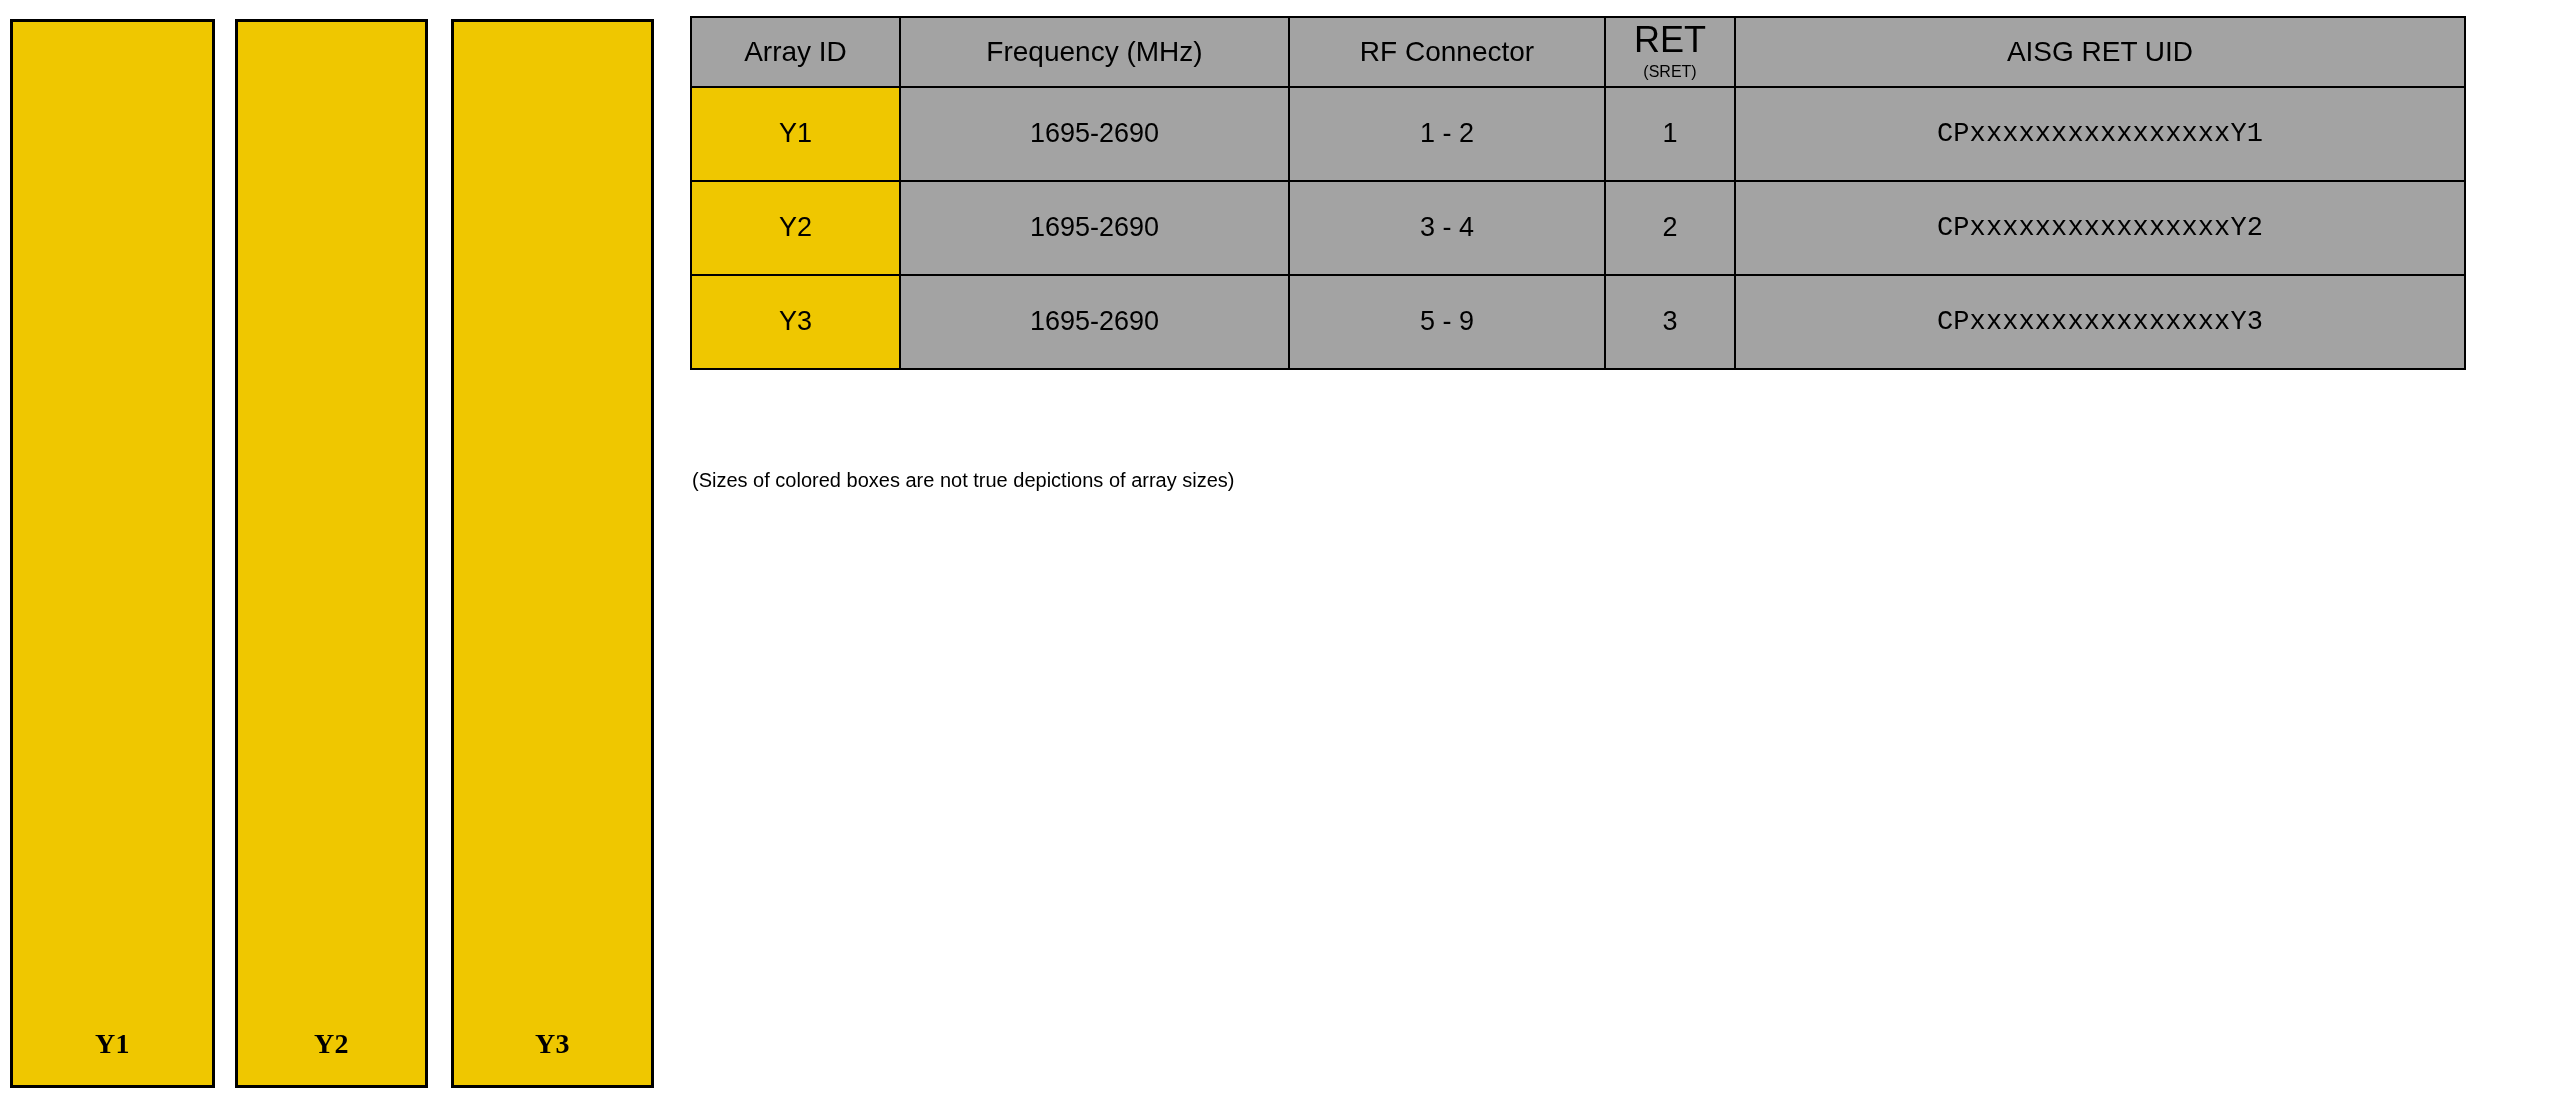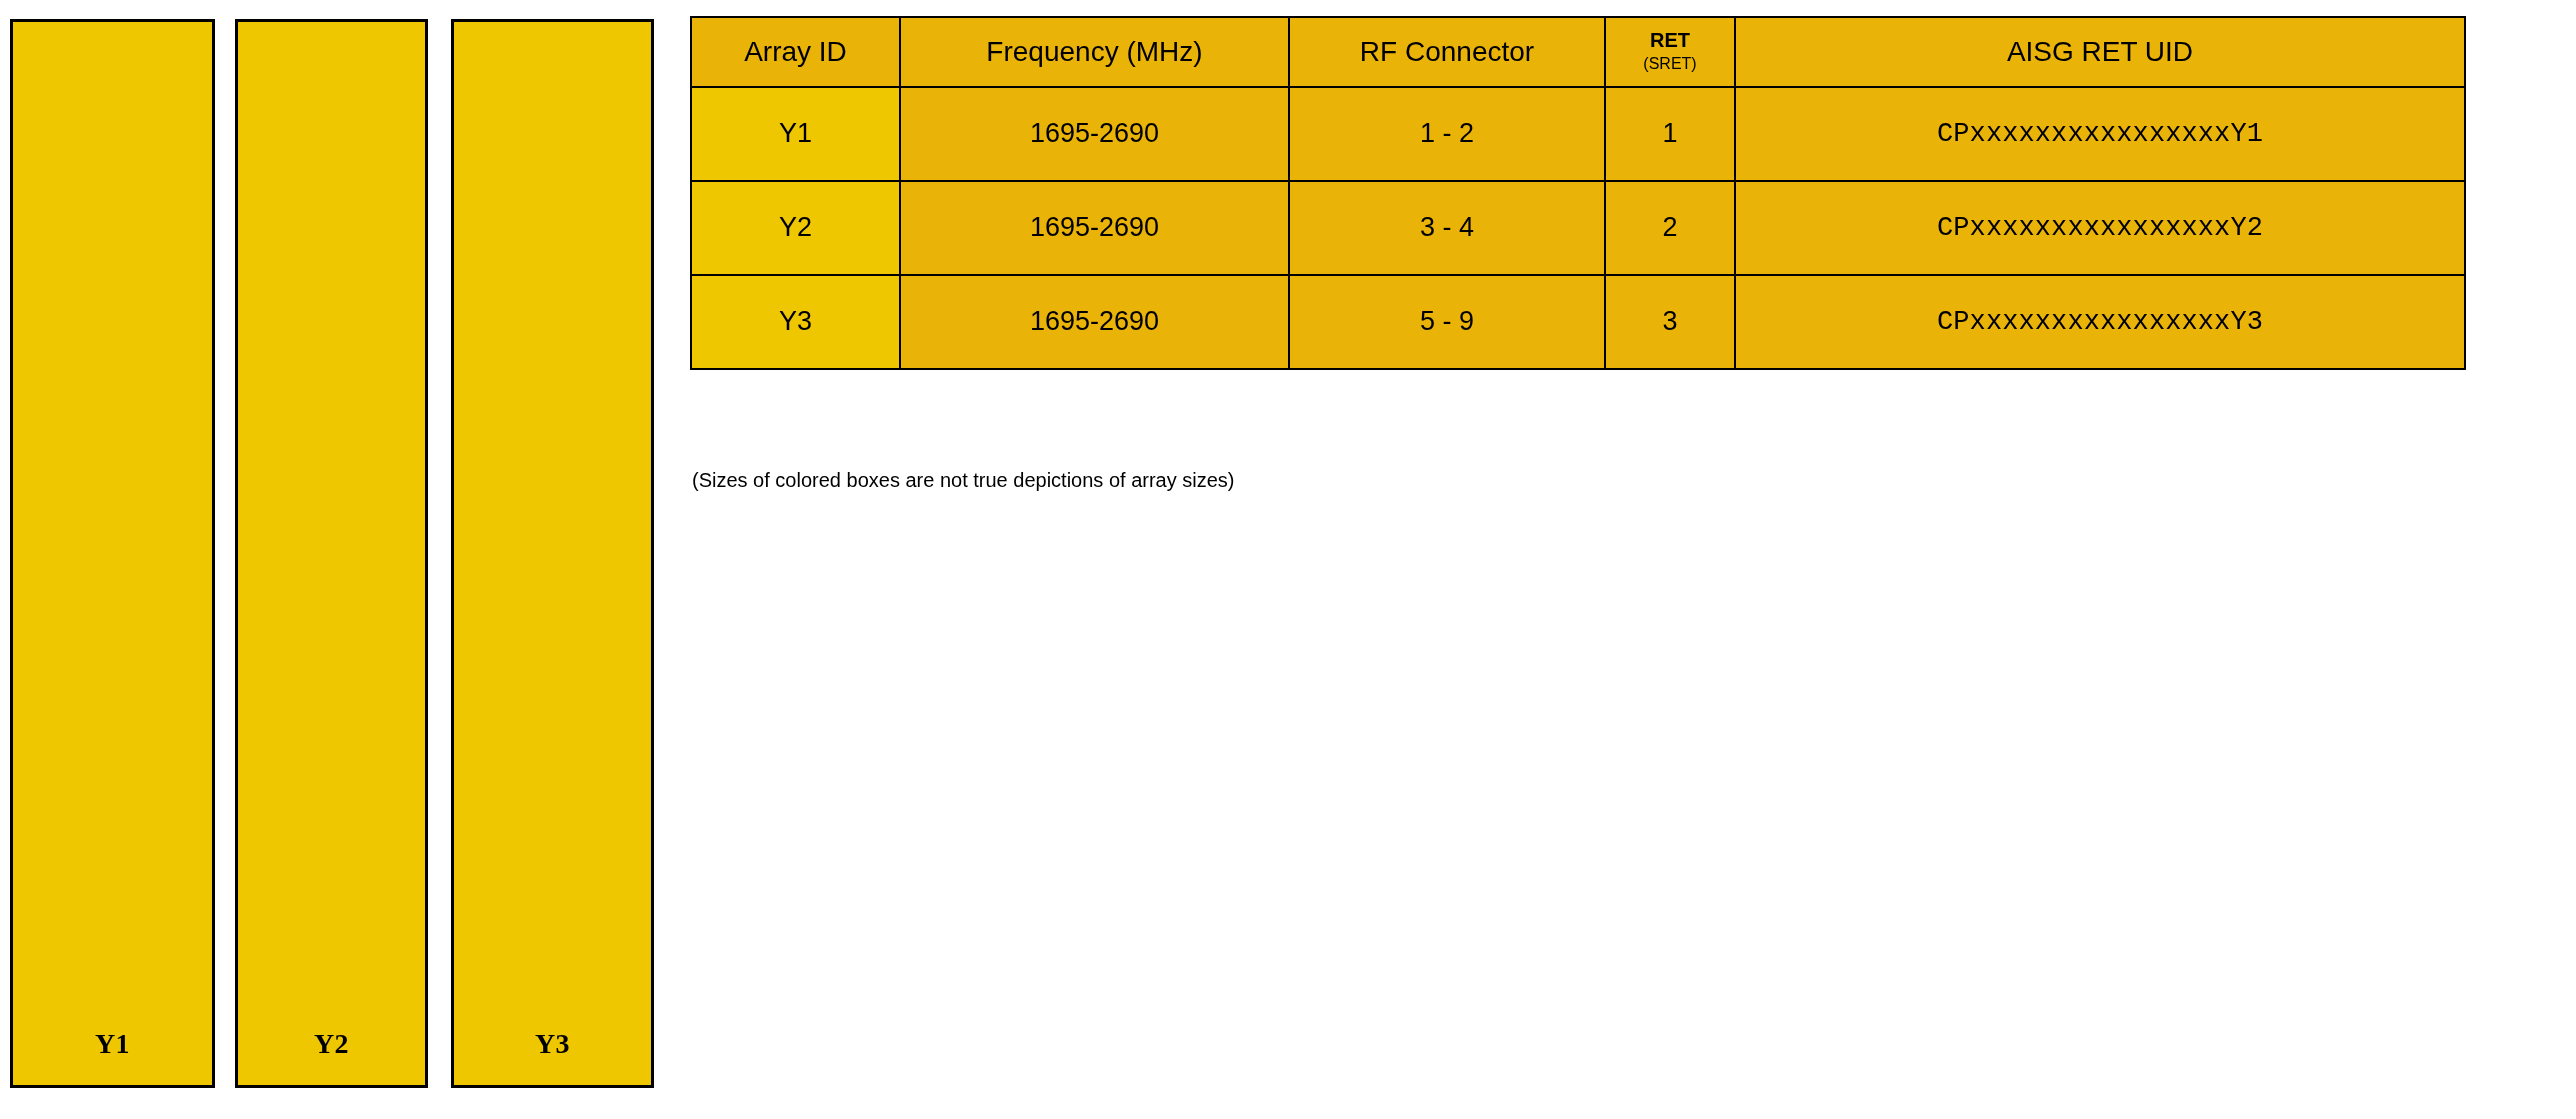--- a/index.html
+++ b/index.html
@@ -46,21 +46,21 @@
   #spec-table-wrap {
     position: absolute;
     left: 690px;
     top: 15.5px;
     width: 1774px;
   }
   table.spec-table {
     border-collapse: collapse;
     table-layout: fixed;
     width: 1774px;
-    background: #eab308;
+    background: #a3a3a3;
   }
   table.spec-table th,
   table.spec-table td {
     border: 2.8px solid #000000;
     text-align: center;
     vertical-align: middle;
     color: #000000;
     font-weight: normal;
     padding: 0;
   }
@@ -74,23 +74,22 @@
     font-size: 27px;
   }
   .col-array  { width: 209px; }
   .col-freq   { width: 389px; }
   .col-rf     { width: 316px; }
   .col-ret    { width: 130px; }
   .col-uid    { width: 730px; }
 
   .ret-head-main {
     display: block;
-    font-size: 20px;
+    font-size: 36px;
     line-height: 1.05;
-    font-weight: bold;
   }
   .ret-head-sub {
     display: block;
     font-size: 16px;
     line-height: 1.2;
     margin-top: 3.3px;
   }
   td.array-cell {
     background: #efc700;
   }

